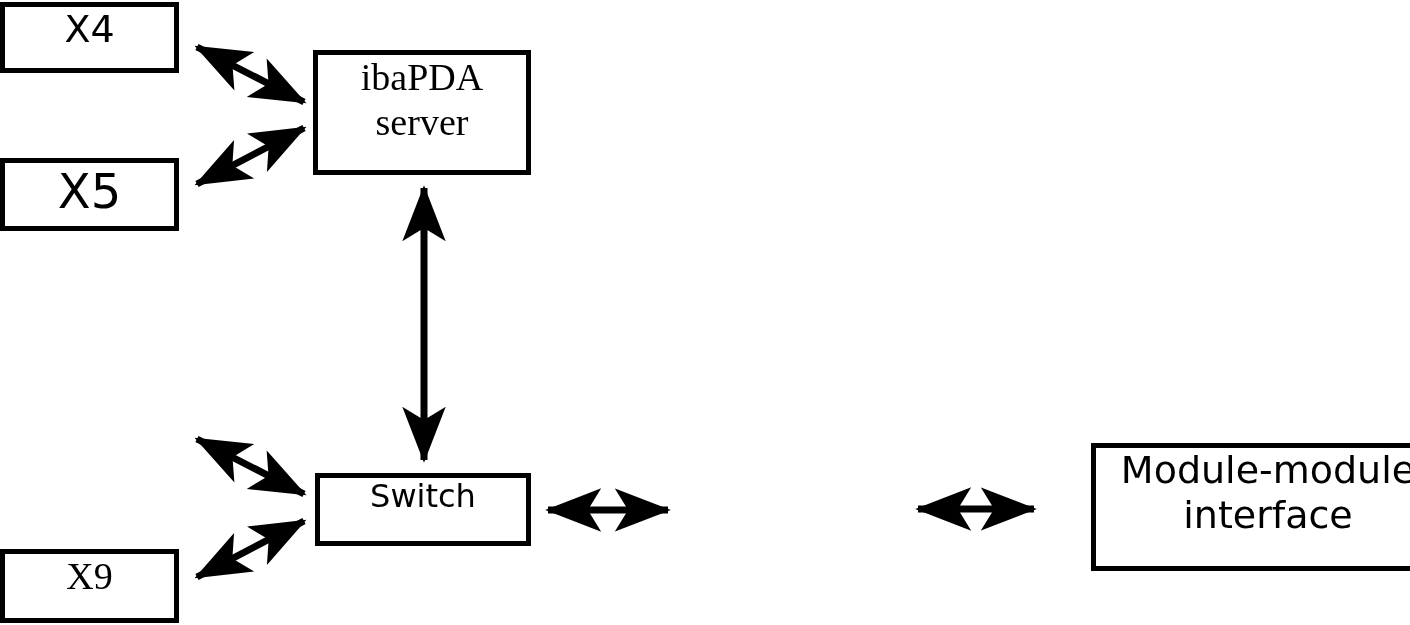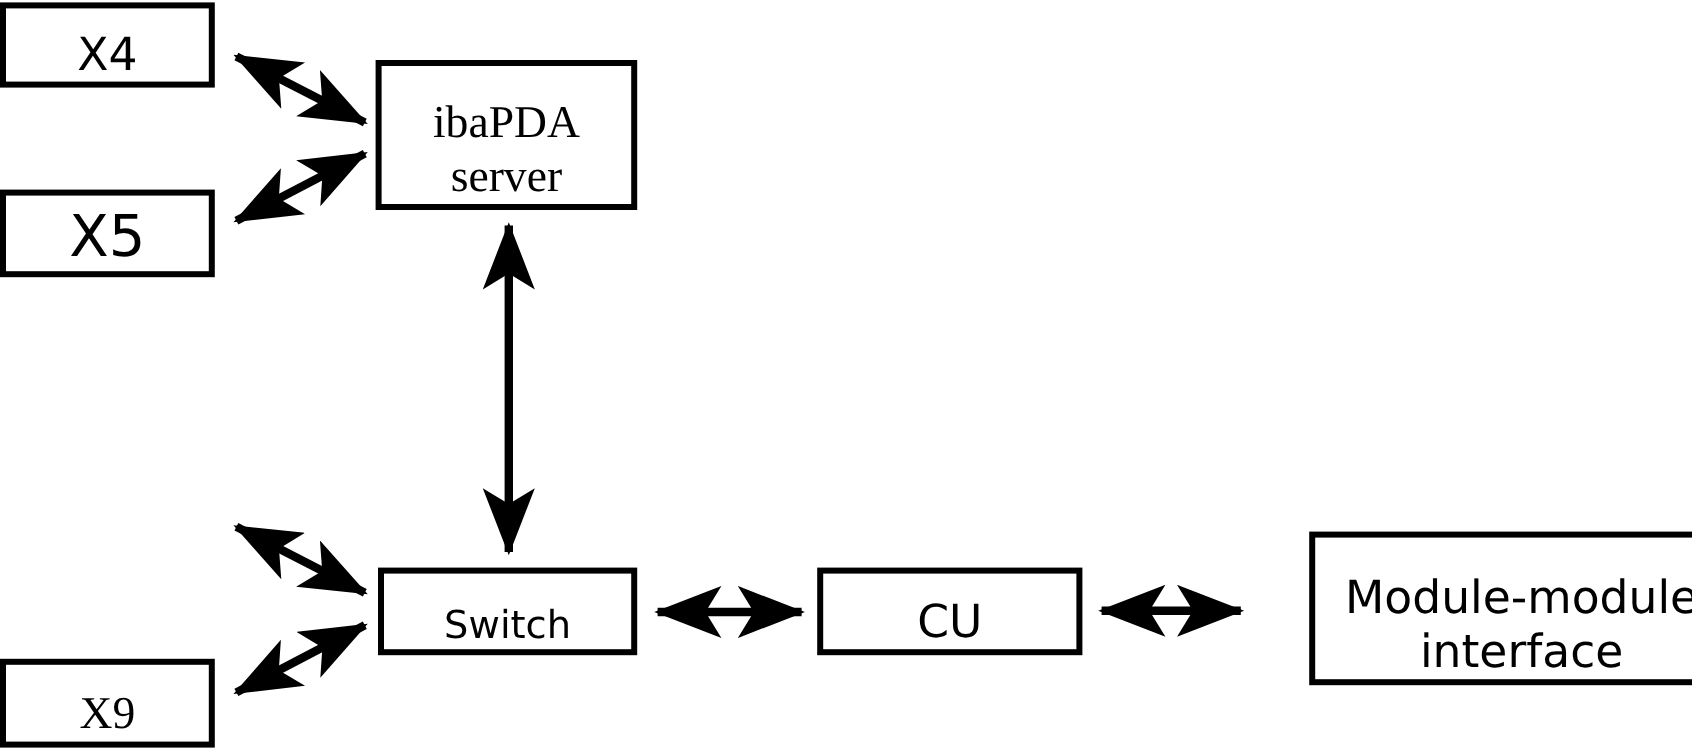--- a/index.html
+++ b/index.html
@@ -14,21 +14,21 @@
     background: #ffffff;
     overflow: hidden;
     font-family: "DejaVu Sans", "Liberation Sans", sans-serif;
   }
   .node-box {
     position: absolute;
     box-sizing: border-box;
     border: 5px solid #000000;
     background: #ffffff;
     display: flex;
-    align-items: flex-end;
+    align-items: flex-start;
     justify-content: center;
     text-align: center;
     color: #000000;
     line-height: 1.18;
     white-space: pre-line;
     z-index: 3;
   }
   .node-label {
     display: block;
     width: 100%;
@@ -99,22 +99,19 @@
 
   <div class="node-box" id="node-ibapda">
     <span class="node-label">ibaPDA
 server</span>
   </div>
 
   <div class="node-box" id="node-switch">
     <span class="node-label">Switch</span>
   </div>
 
-  <div class="node-box" id="node-cu">
-    <span class="node-label">CU</span>
-  </div>
 
   <div class="node-box" id="node-module">
     <span class="node-label">Module-module
 interface</span>
   </div>
 
 </div>
 
 </body></html>

